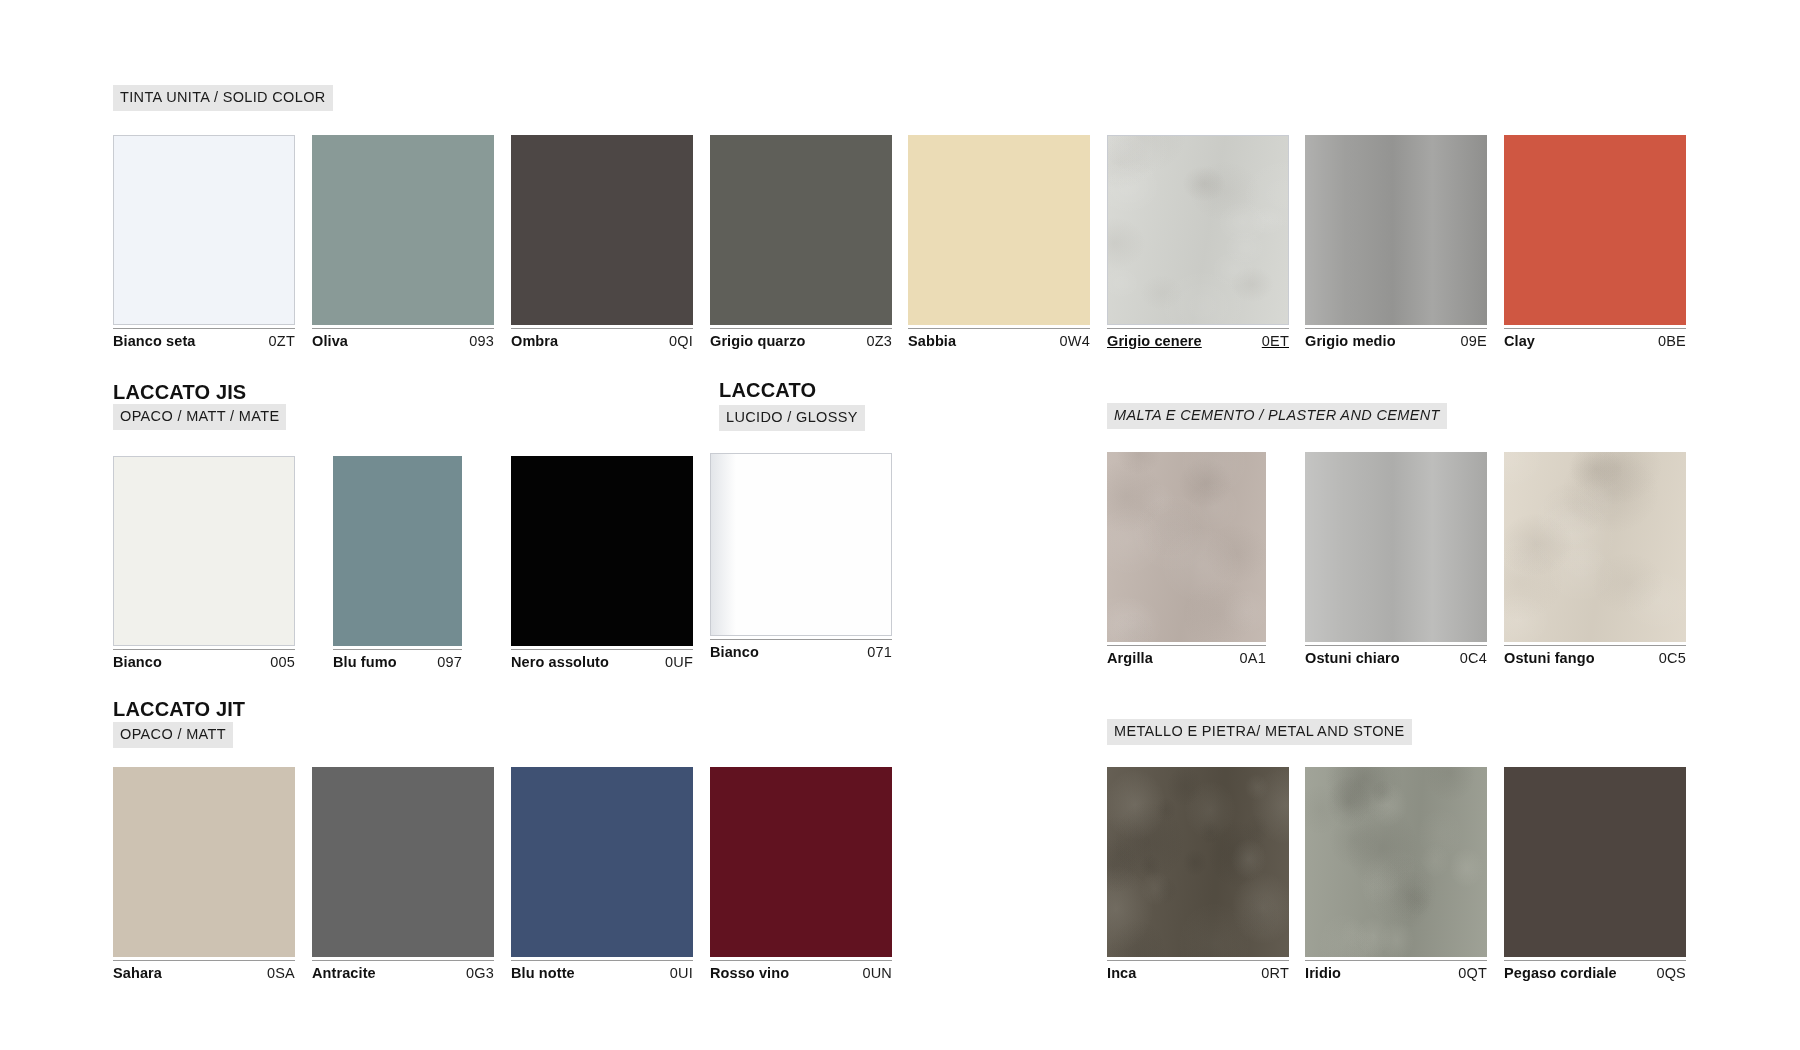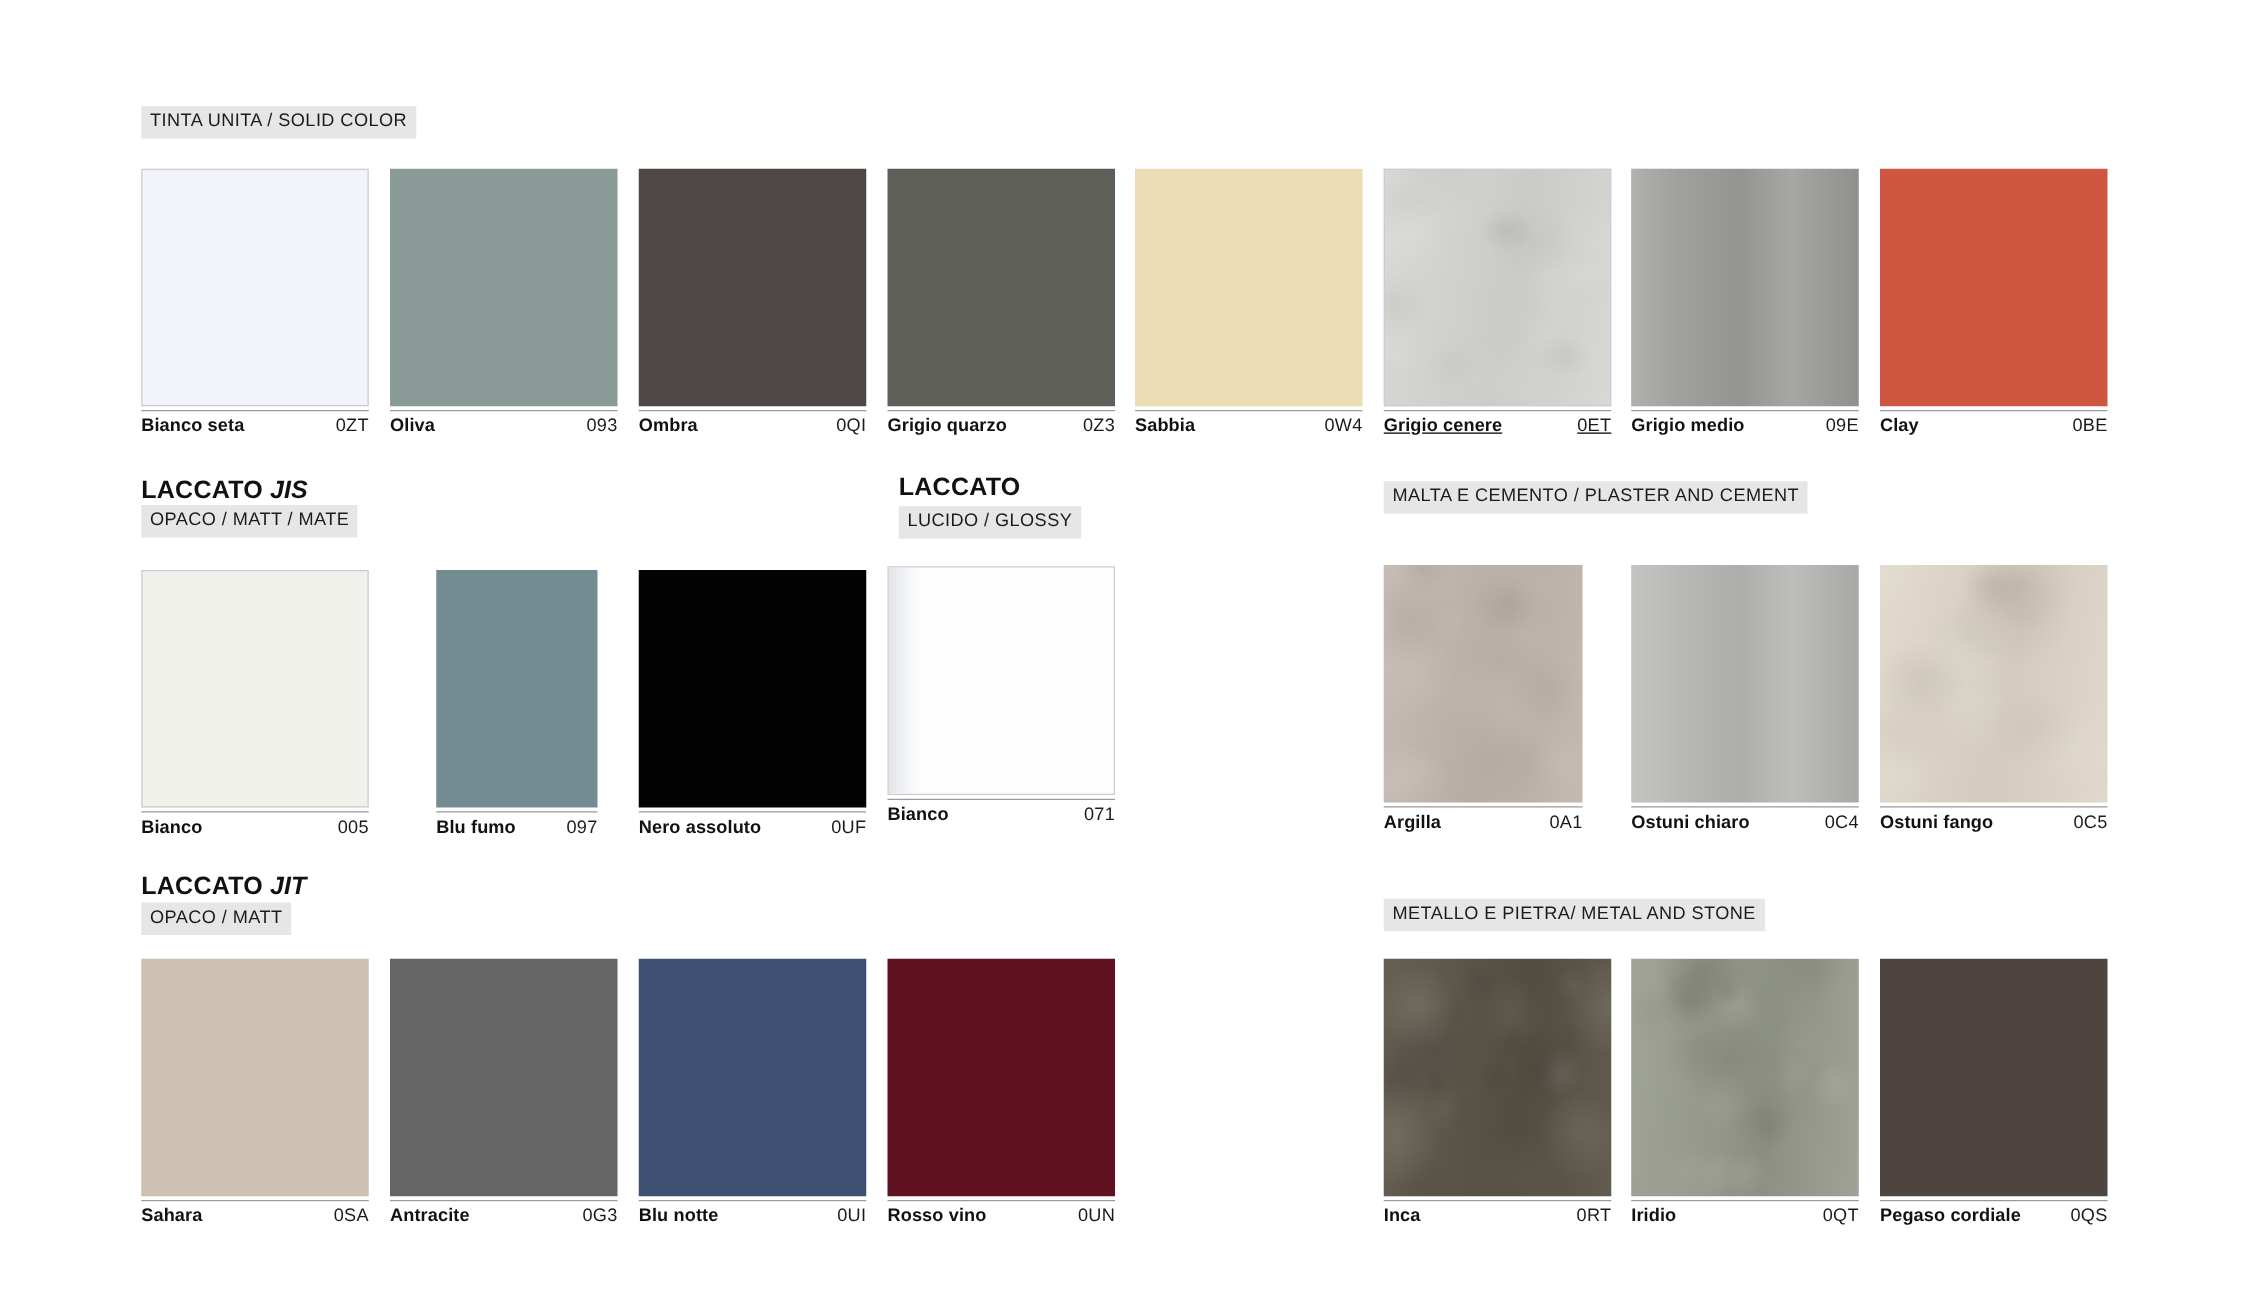--- a/index.html
+++ b/index.html
@@ -26,21 +26,20 @@
   .grouptitle {
     position: absolute;
     font-size: 20px;
     font-weight: bold;
     letter-spacing: 0.2px;
     color: #111;
     white-space: nowrap;
     line-height: 1;
   }
   .grouptitle .ital {
-    font-style: italic;
     font-weight: bold;
     letter-spacing: 0;
   }
 
   
   .cell { position: absolute; }
   .chip {
     position: relative;
     width: 100%;
     overflow: hidden;
@@ -94,21 +93,21 @@
     <span class="ital">JIS</span>
   </div>
   <div class="tag" style="left:113px; top:404px;">OPACO / MATT / MATE</div>
 
   <div class="grouptitle" style="left:719px; top:380px;">
     <span>LACCATO</span>
     <span class="ital"></span>
   </div>
   <div class="tag" style="left:719px; top:405px;">LUCIDO / GLOSSY</div>
 
-  <div class="tag" style="left:1107px; top:385px;">MALTA E CEMENTO / PLASTER AND CEMENT</div>
+  <div class="tag" style="left:1107px; top:403px;font-style:italic;">MALTA E CEMENTO / PLASTER AND CEMENT</div>
 
   <div class="grouptitle" style="left:113px; top:699px;">
     <span>LACCATO</span>
     <span class="ital">JIT</span>
   </div>
   <div class="tag" style="left:113px; top:722px;">OPACO / MATT</div>
 
   <div class="tag" style="left:1107px; top:719px;">METALLO E PIETRA/ METAL AND STONE</div>
 
   <div id="swatch-layer">
@@ -186,21 +185,21 @@
       </div>
       <div class="cell" style="left: 113px; top: 456px; width: 182px;">
         <div class="chip bordered" style="height: 190px; background: rgb(241, 241, 236);">
           <div class="tex" style=""></div>
         </div>
         <div class="caption">
           <span class="cname">Bianco</span>
           <span class="ccode">005</span>
         </div>
       </div>
-      <div class="cell" style="left: 316px; top: 456px; width: 162px; padding-left: 33px;">
+      <div class="cell" style="left: 300px; top: 456px; width: 162px; padding-left: 33px;">
         <div class="chip" style="height: 190px; background: rgb(115, 140, 145);">
           <div class="tex" style=""></div>
         </div>
         <div class="caption">
           <span class="cname">Blu fumo</span>
           <span class="ccode">097</span>
         </div>
       </div>
       <div class="cell" style="left: 511px; top: 456px; width: 182px;">
         <div class="chip" style="height: 190px; background: rgb(3, 3, 3);">

